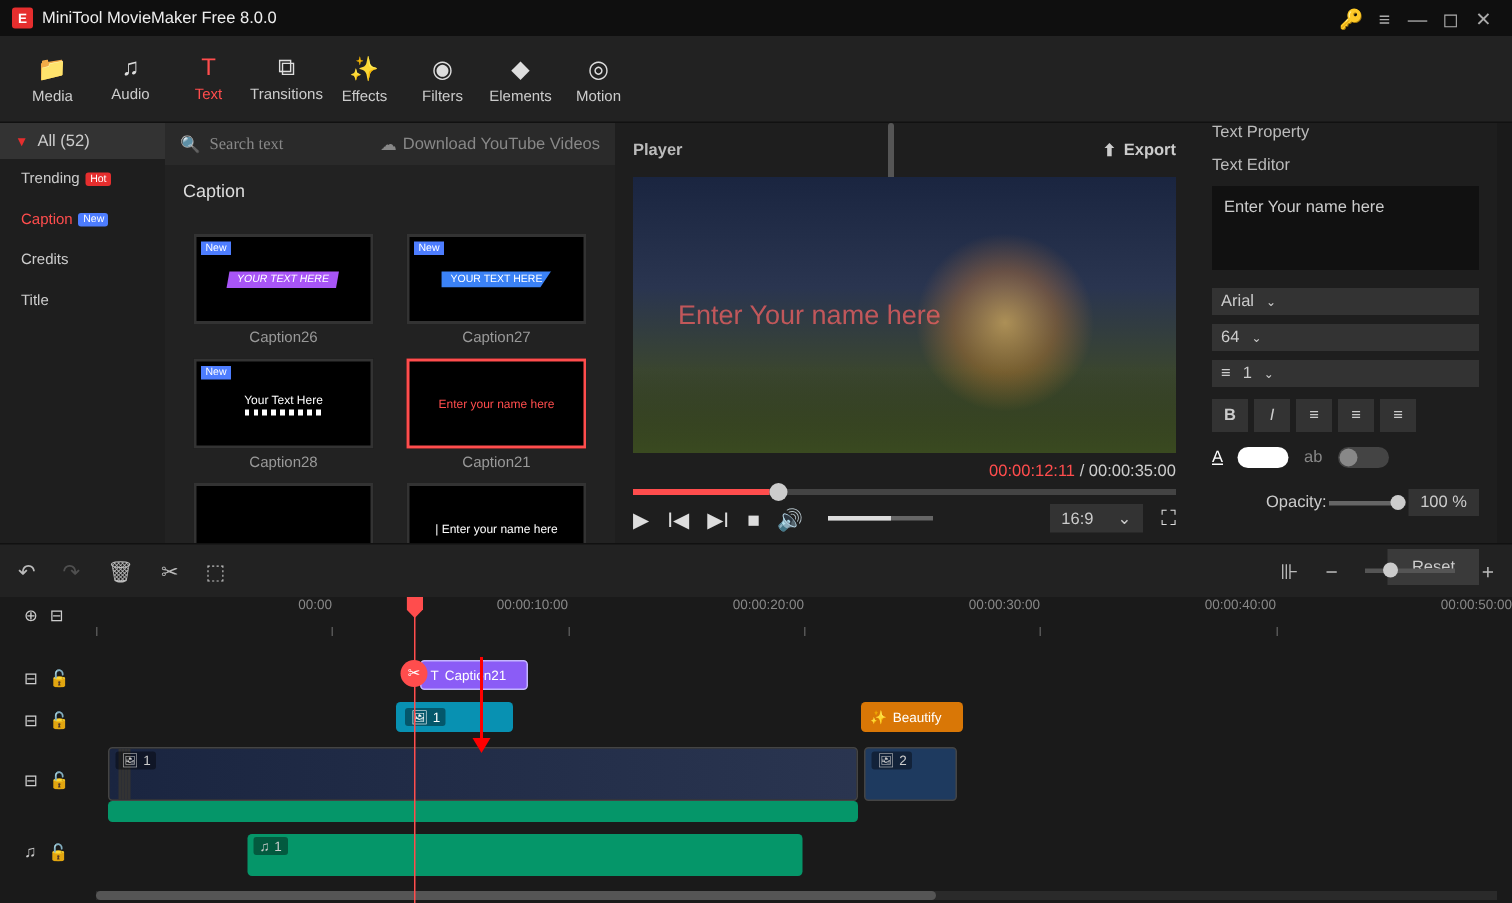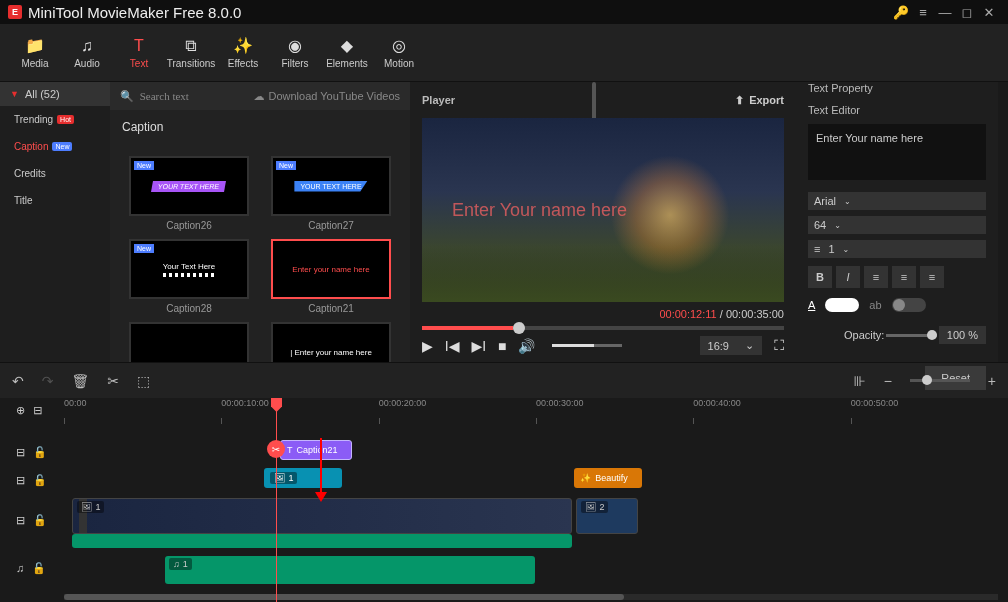--- a/index.html
+++ b/index.html
@@ -1,20 +1,20 @@
 <!DOCTYPE html>
 <html><head>
 <meta charset="utf-8">
 <style>
 * { margin: 0; padding: 0; box-sizing: border-box; font-family: Arial, sans-serif; }
 body { background: #1a1a1a; color: #ccc; width: 1008px; height: 602px; overflow: hidden; font-size: 11px; }
 
 .titlebar { height: 24px; background: #0f0f0f; display: flex; align-items: center; padding: 0 8px; }
 .titlebar .logo { width: 14px; height: 14px; background: #e62e2e; border-radius: 2px; margin-right: 6px; display: flex; align-items: center; justify-content: center; color: #fff; font-size: 9px; font-weight: bold; }
-.titlebar .title { color: #eee; font-size: 15px; }
+.titlebar .title { color: #eee; font-size: 11px; }
 .titlebar .spacer { flex: 1; }
 .titlebar .icon-btn { width: 22px; height: 22px; display: flex; align-items: center; justify-content: center; cursor: pointer; color: #aaa; font-size: 13px; }
 .titlebar .key { color: #f5c842; }
 
 .toolbar { height: 58px; background: #222; display: flex; align-items: center; padding: 0 10px; gap: 2px; border-bottom: 1px solid #111; }
 .tool-item { width: 50px; height: 50px; display: flex; flex-direction: column; align-items: center; justify-content: center; cursor: pointer; gap: 3px; }
 .tool-item .ico { font-size: 16px; color: #ddd; }
 .tool-item .lbl { font-size: 10px; color: #ccc; }
 .tool-item.active .ico, .tool-item.active .lbl { color: #ff4d4d; }
 
@@ -90,21 +90,21 @@
 
 .timeline-toolbar { height: 36px; background: #222; display: flex; align-items: center; padding: 0 12px; gap: 18px; border-top: 1px solid #111; }
 .tt-btn { color: #bbb; cursor: pointer; font-size: 14px; }
 .tt-spacer { flex: 1; }
 .zoom-slider { width: 60px; height: 3px; background: #555; position: relative; }
 .zoom-slider .zknob { position: absolute; left: 20%; top: -4px; width: 10px; height: 10px; background: #ccc; border-radius: 50%; }
 
 .timeline { height: 204px; background: #1a1a1a; position: relative; overflow: hidden; }
 .tl-icons { position: absolute; left: 0; top: 0; width: 64px; height: 100%; }
 .tl-icon-row { position: absolute; left: 0; display: flex; gap: 8px; padding-left: 16px; }
-.ruler { position: absolute; left: 64px; right: 0; top: 0; height: 28px; display: flex; }
+.ruler { position: absolute; left: 64px; right: 0; top: 0; height: 28px; display: flex; text-align: right; }
 .ruler .tick { position: relative; color: #888; font-size: 9px; }
 .ruler .tick::before { content: ''; position: absolute; left: 0; top: 20px; width: 1px; height: 6px; background: #555; }
 .playhead { position: absolute; top: 0; bottom: 0; width: 1px; background: #ff4d4d; z-index: 10; }
 .playhead .ph-head { position: absolute; top: 0; left: -5px; width: 11px; height: 14px; background: #ff4d4d; clip-path: polygon(0 0, 100% 0, 100% 60%, 50% 100%, 0 60%); }
 .scissors { position: absolute; top: 42px; left: -9px; width: 18px; height: 18px; background: #ff4d4d; border-radius: 50%; display: flex; align-items: center; justify-content: center; color: #fff; font-size: 10px; }
 .clip { position: absolute; height: 20px; border-radius: 3px; display: flex; align-items: center; padding: 0 6px; gap: 4px; font-size: 9px; }
 .clip-caption { background: #8b5cf6; border: 1px solid #c4b5fd; color: #fff; }
 .clip-overlay { background: #0891b2; color: #fff; }
 .clip-beautify { background: #d97706; color: #fff; }
 .clip-video { background: linear-gradient(90deg, #1a2540 0%, #2a3550 100%); height: 36px; border: 1px solid #444; }

